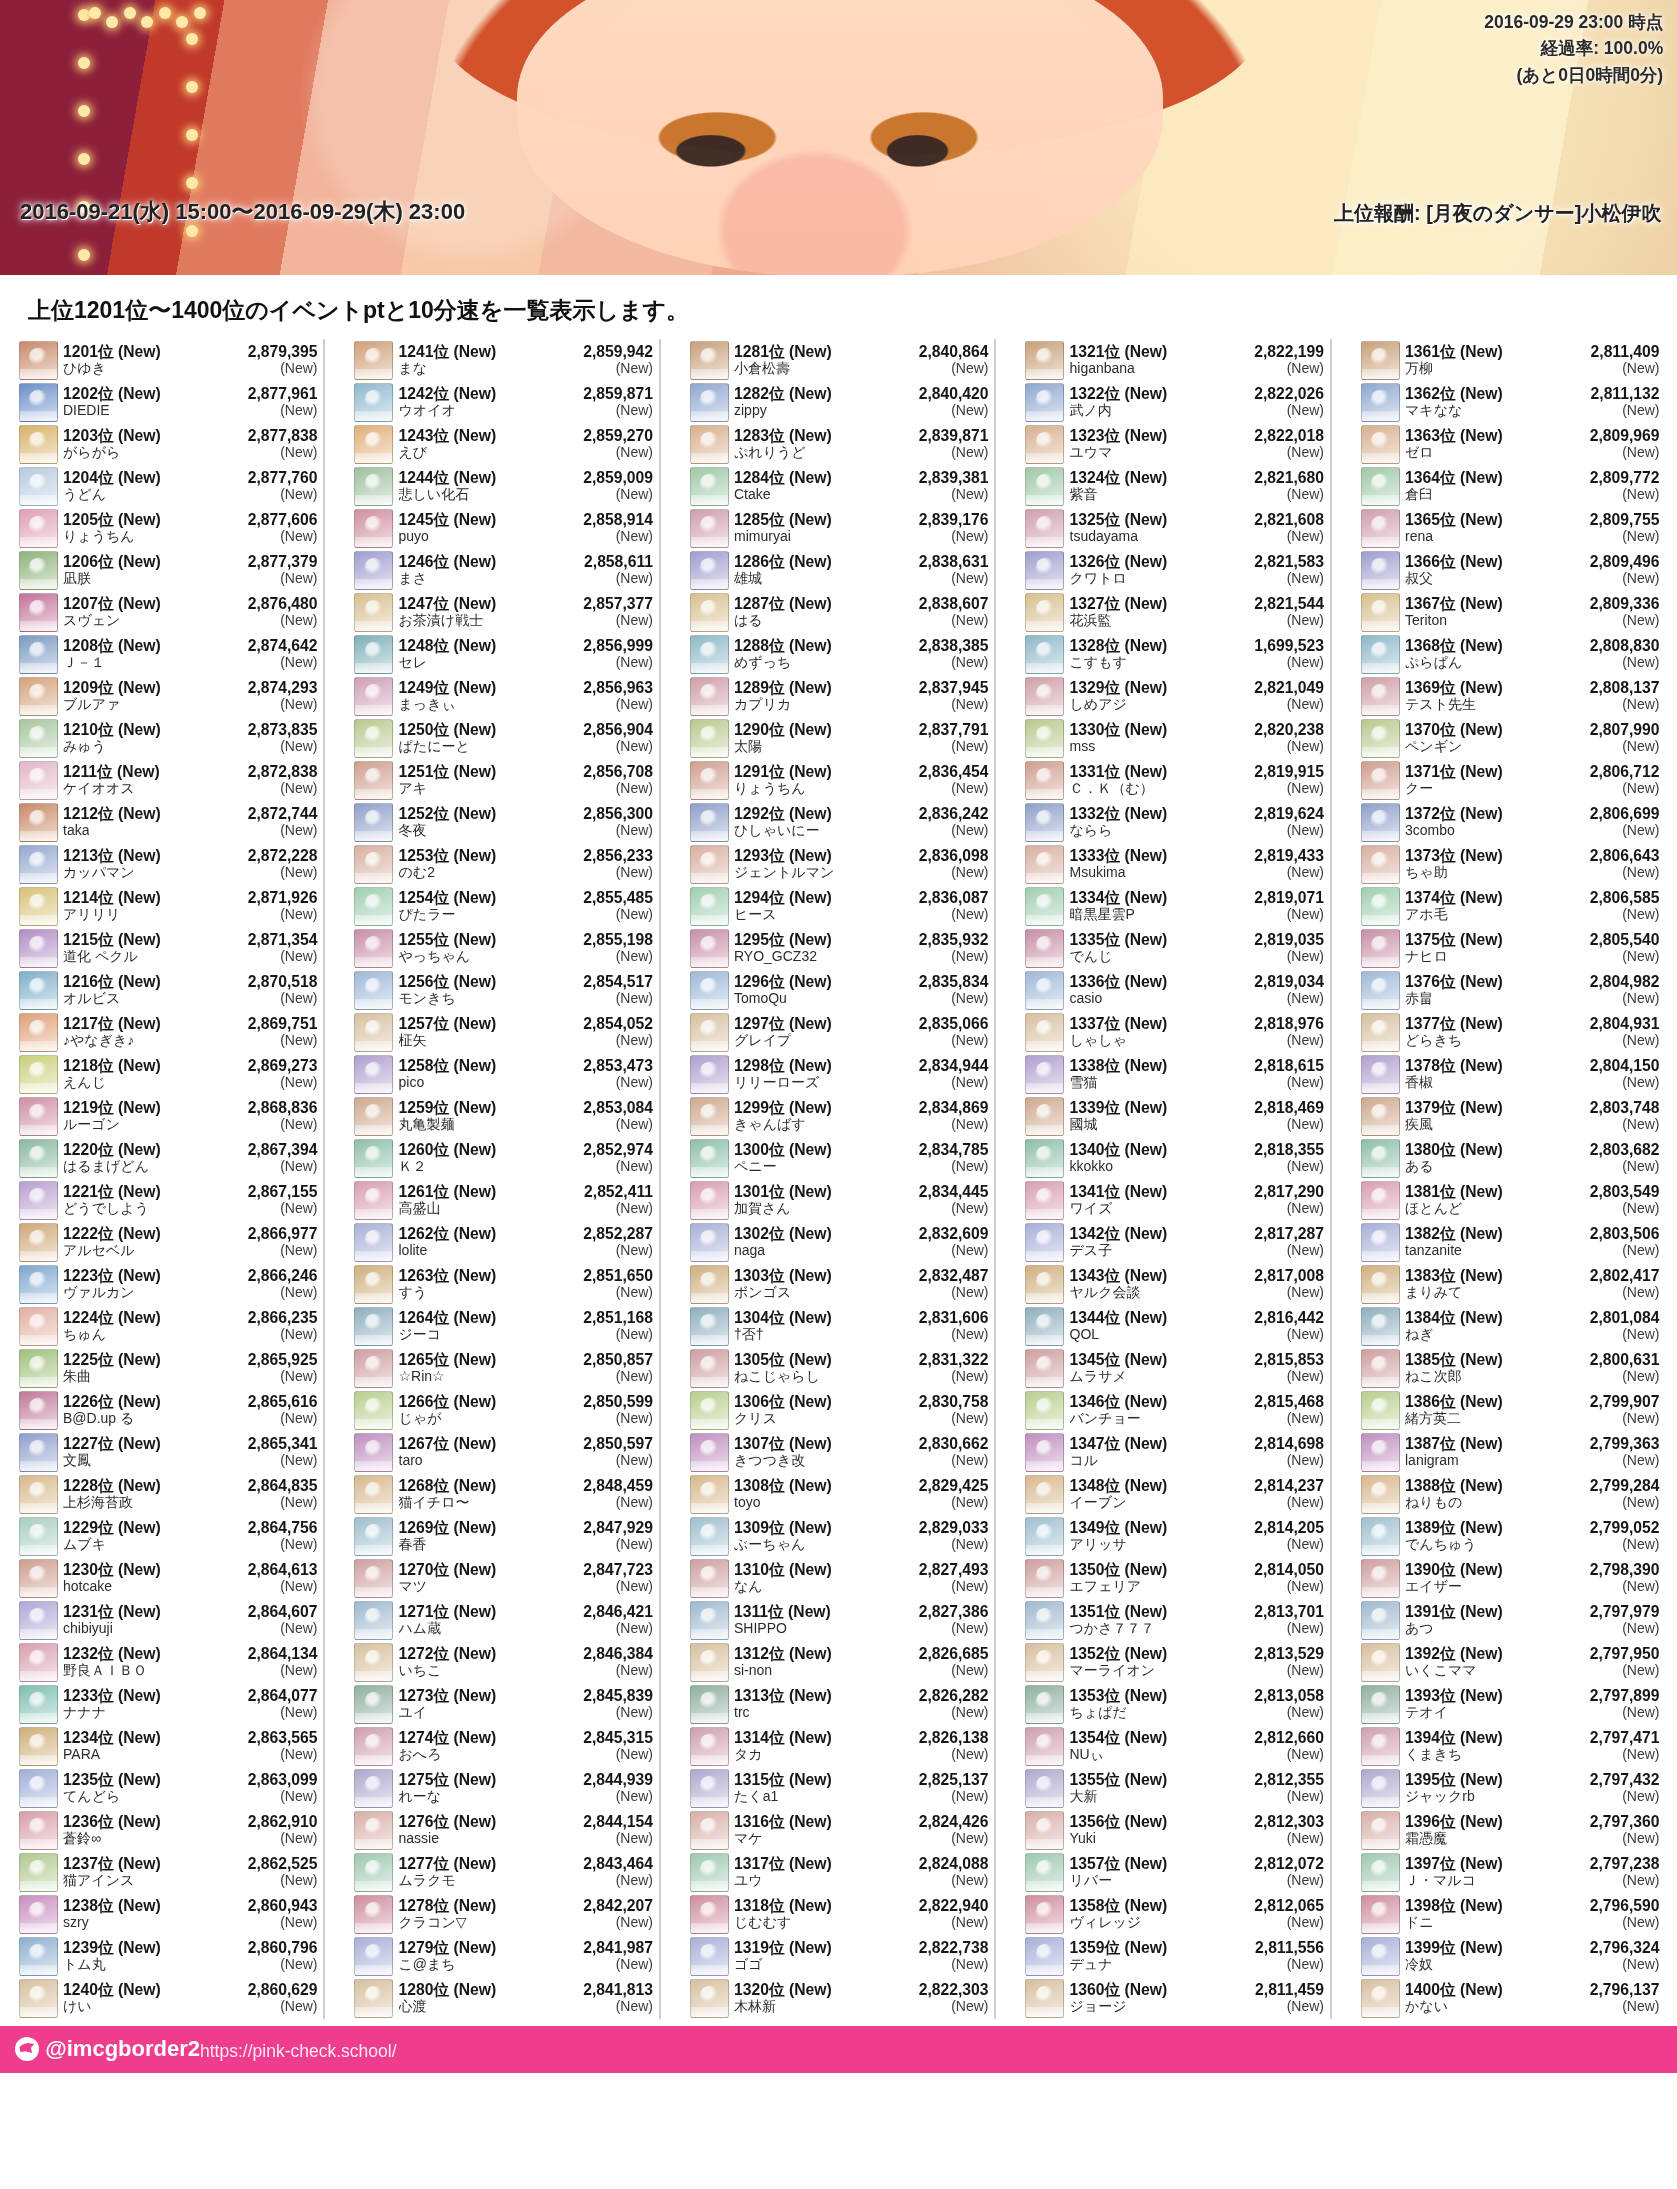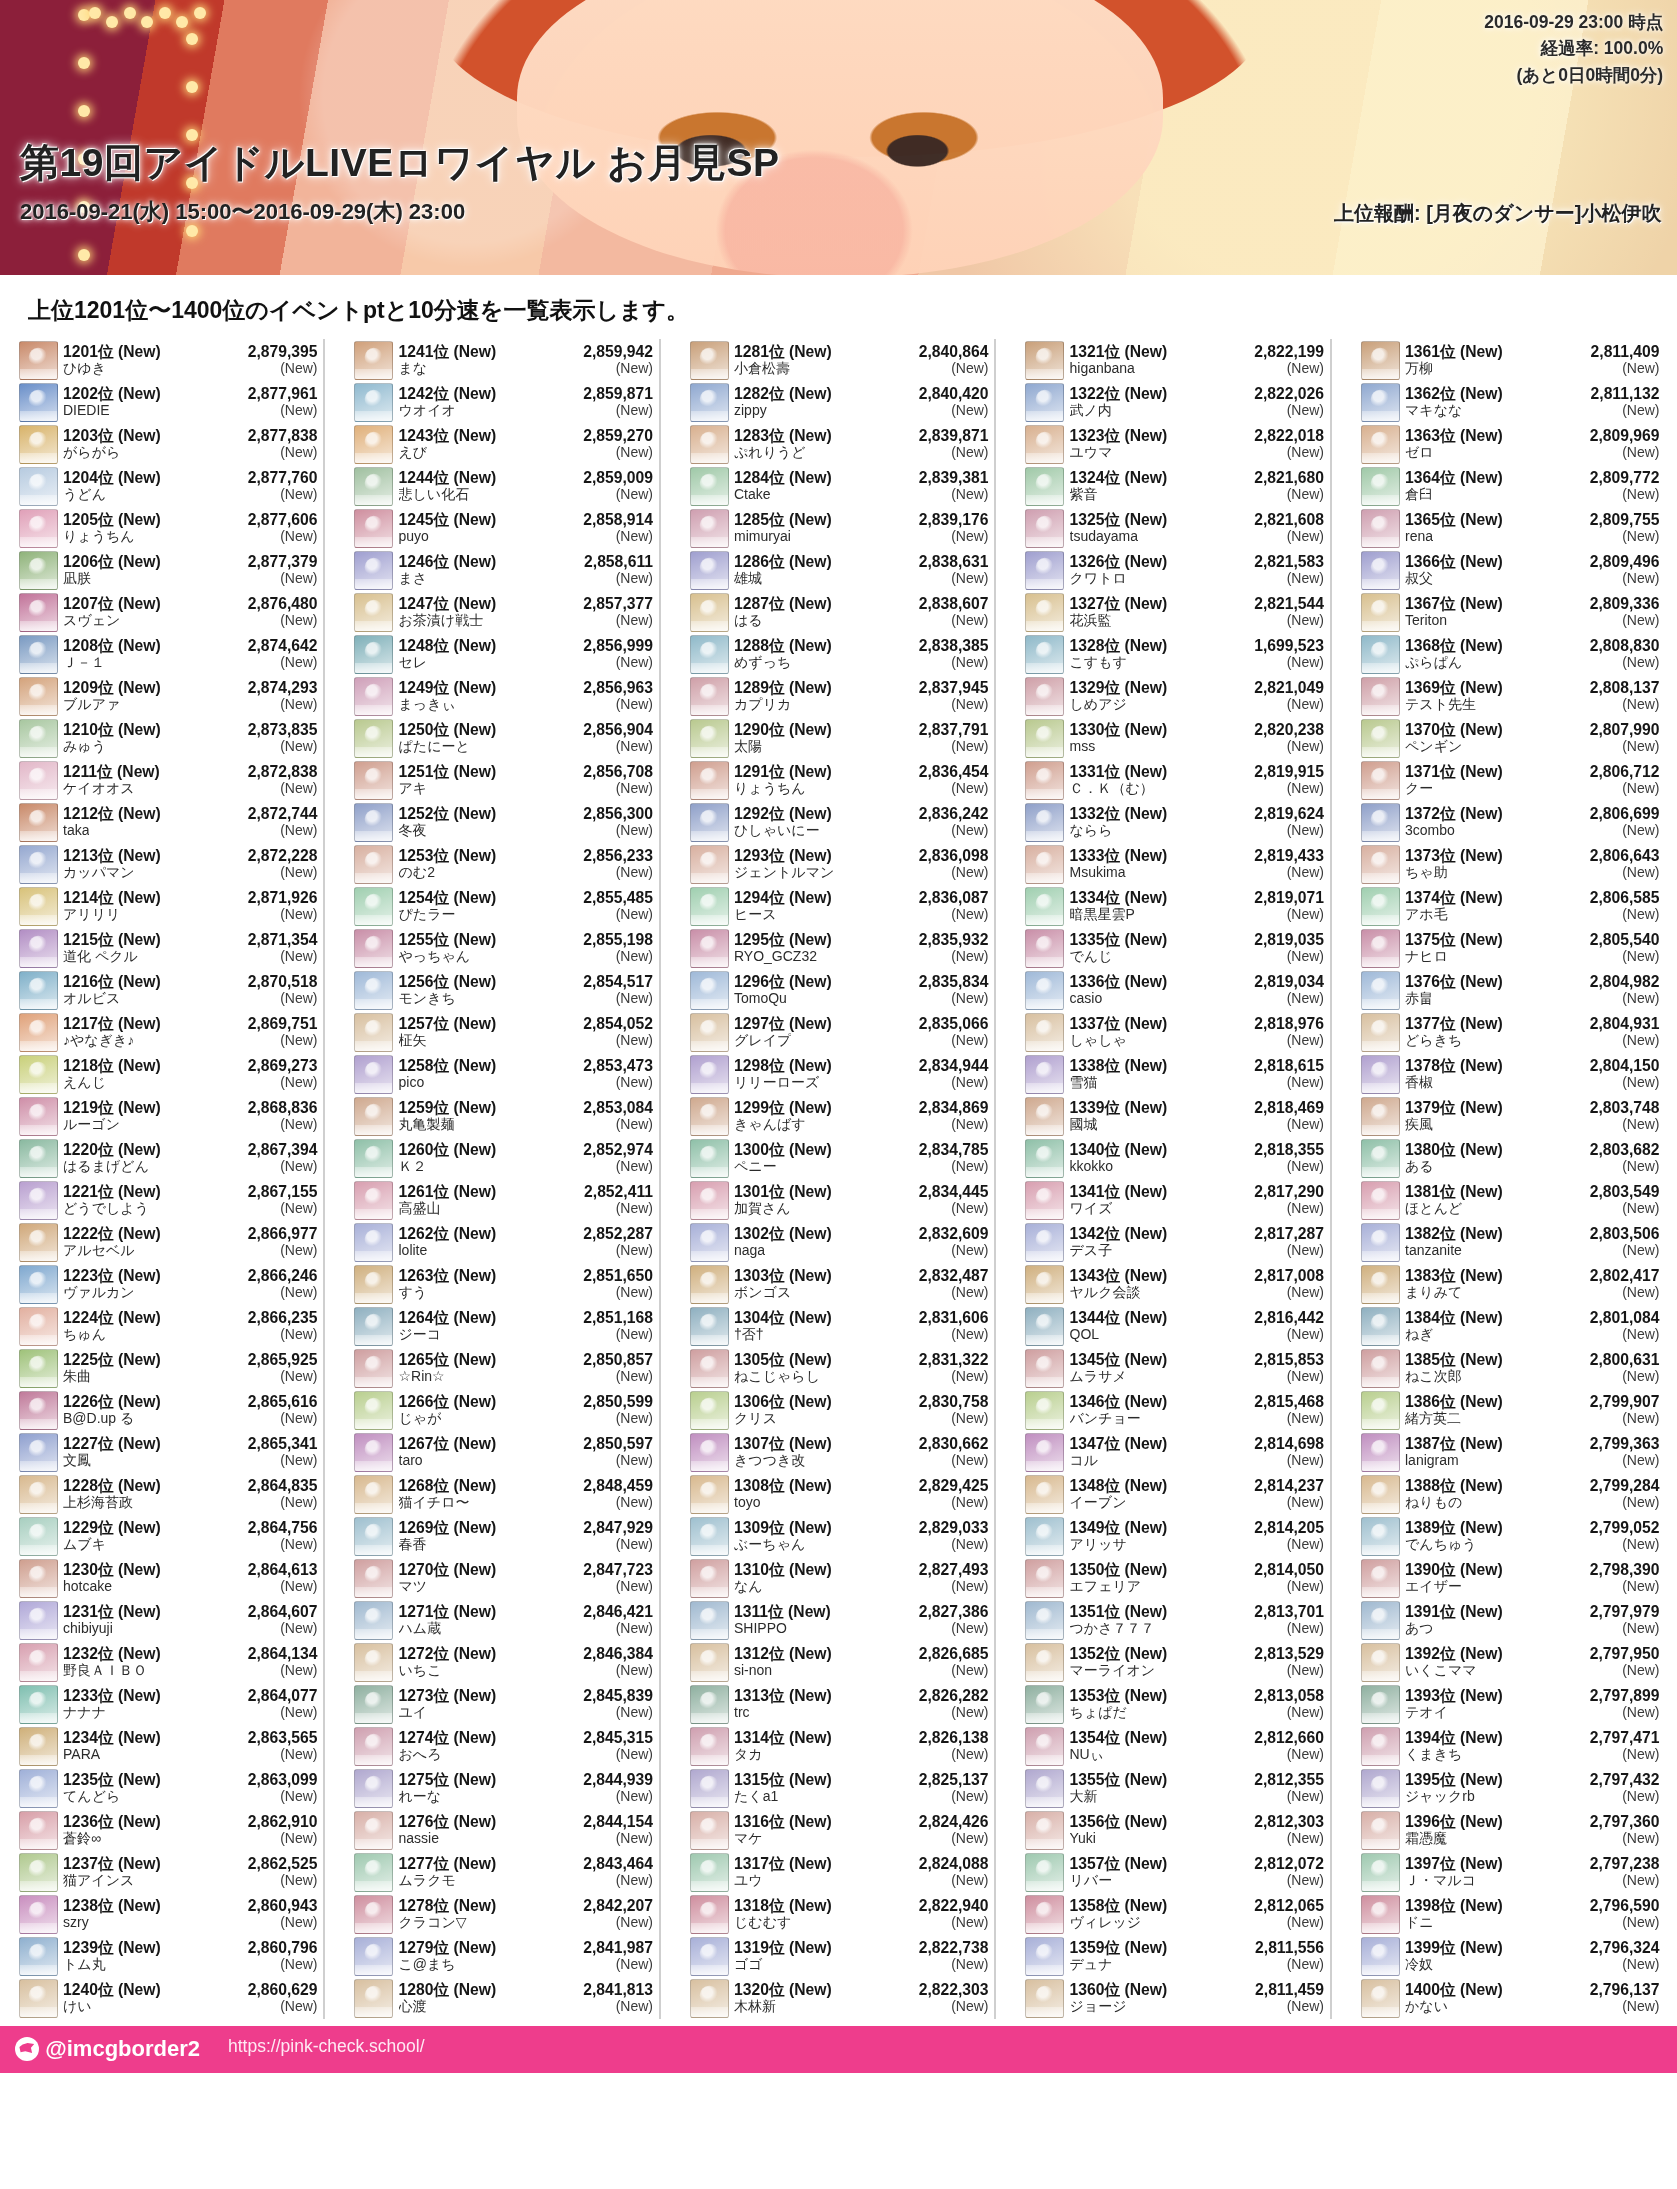--- a/index.html
+++ b/index.html
@@ -143,21 +143,21 @@
   }
   .line2 .name { overflow:hidden; text-overflow:ellipsis; }
   .line2 .spd { margin-left:5.5px; color:#3a3a3a; }
 
   
   .footer {
     background: #ee3d8c;
     color:#fff;
     padding: 9.2px 14.8px 11px 14.8px;
   }
-  .f-row1 { display:flex; align-items:flex-start; gap:28px; }
+  .f-row1 { display:flex; align-items:flex-end; gap:0; }
   .tw-badge {
     display:inline-flex; align-items:center; gap:6.5px;
     font-size:22px; font-weight:bold;
   }
   .tw-ico {
     width:24px; height:24px; border-radius:50%; background:#fff;
     display:inline-block; position:relative;
   }
   .tw-ico::before{
     content:""; position:absolute; left:4.6px; top:6.5px; width:14.8px; height:10px;
@@ -194,21 +194,20 @@
     </div>
   <div class="hair"></div>
   <div class="face"></div>
 
   <div class="hdr-time">
     <div>2016-09-29 23:00 時点</div>
     <div>経過率: 100.0%</div>
     <div>(あと0日0時間0分)</div>
   </div>
 
-  <div class="hdr-title">第19回アイドルLIVEロワイヤル お月見SP</div>
   <div class="hdr-period">2016-09-21(水) 15:00〜2016-09-29(木) 23:00</div>
   <div class="hdr-reward">上位報酬: [月夜のダンサー]小松伊吹</div>
 </div>
 
 <div class="desc">上位1201位〜1400位のイベントptと10分速を一覧表示します。</div>
 
 <div class="board" id="board">
     <div class="col">
       <div class="row">
         <div class="thumb" style="background: linear-gradient(160deg, rgb(201, 138, 106) 0%, rgb(255, 255, 255) 140%);"></div>

